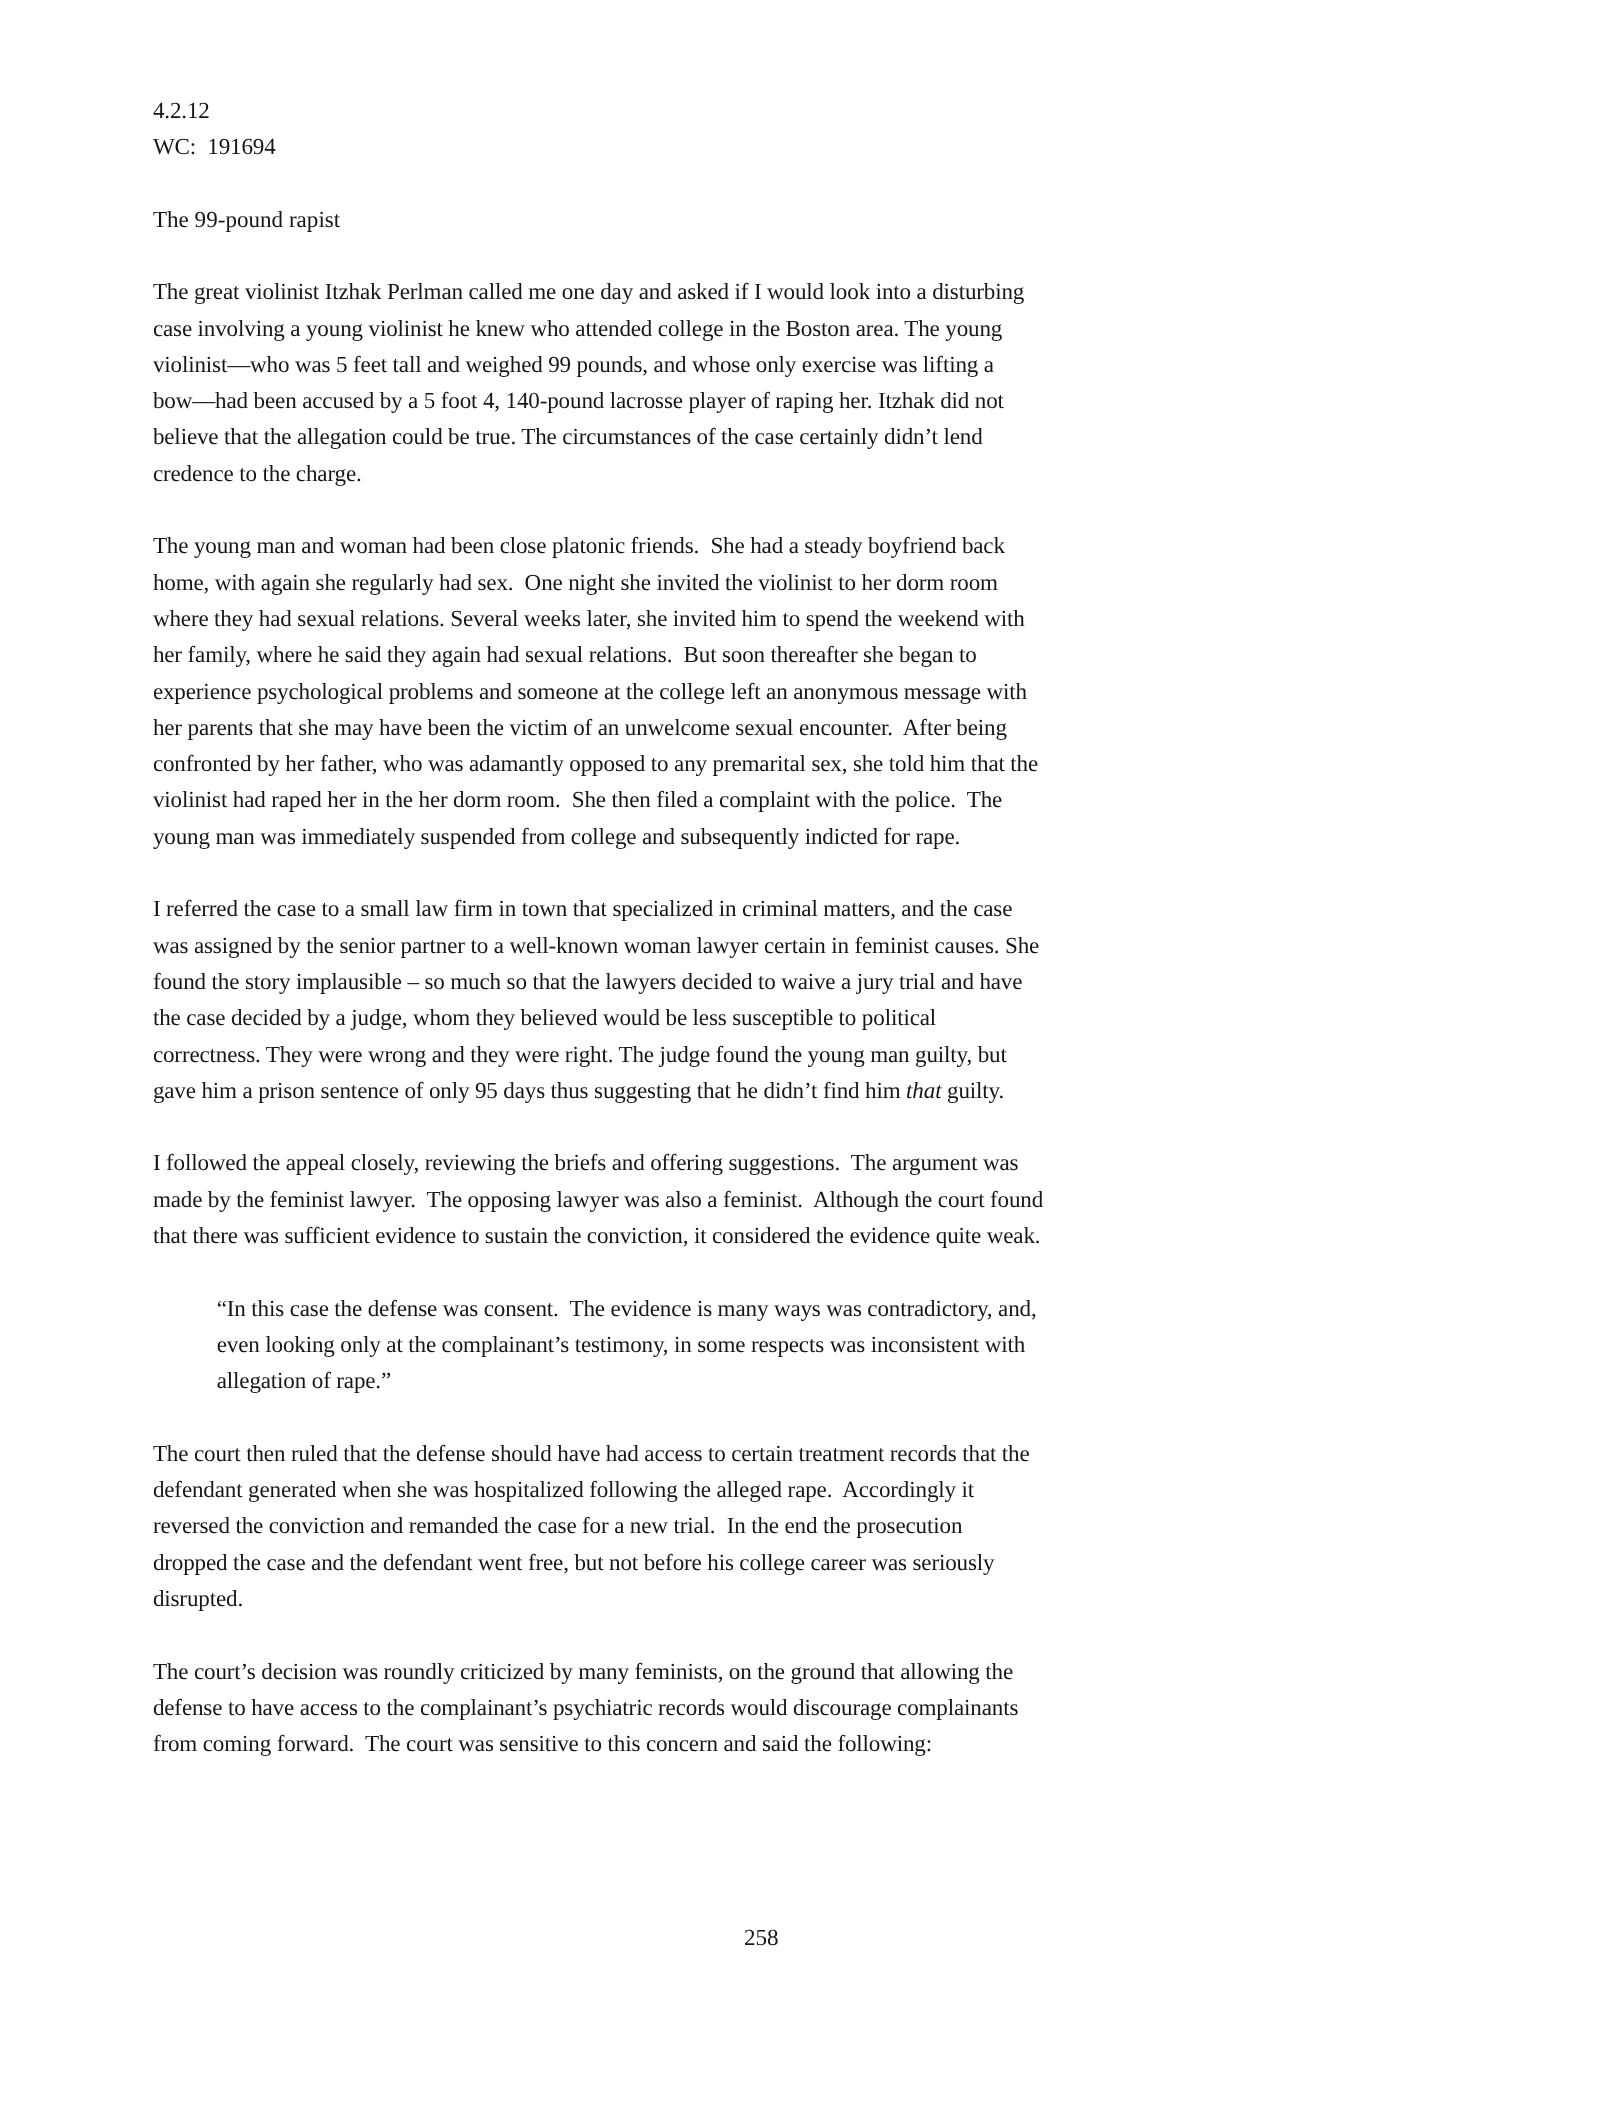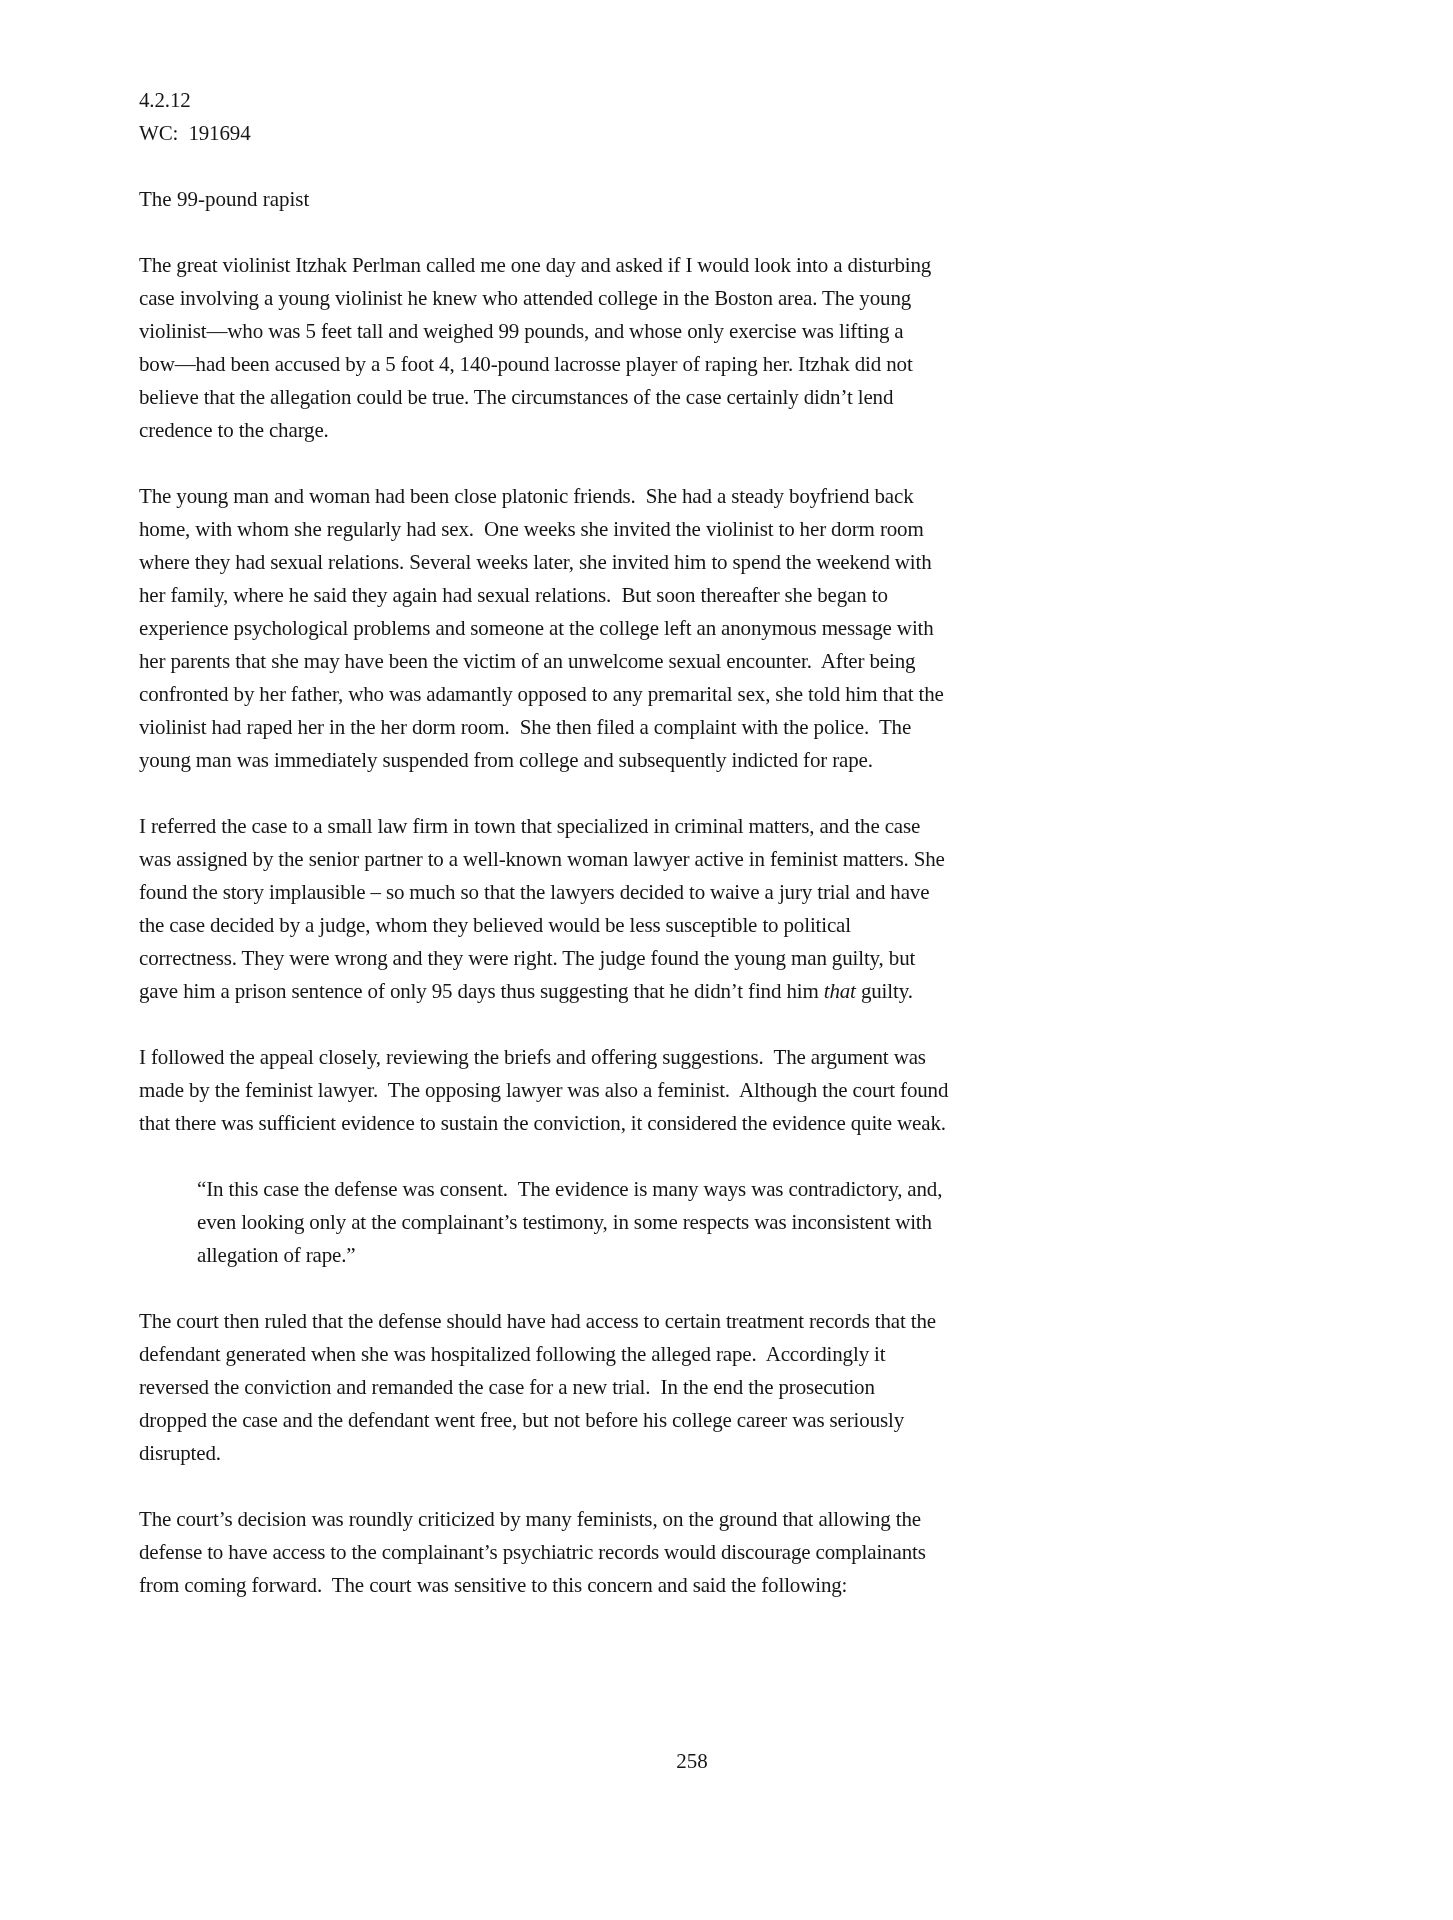--- a/index.html
+++ b/index.html
@@ -79,32 +79,32 @@
         <div class="para">
           <div class="line">The great violinist Itzhak Perlman called me one day and asked if I would look into a disturbing</div>
           <div class="line">case involving a young violinist he knew who attended college in the Boston area. The young</div>
           <div class="line">violinist—who was 5 feet tall and weighed 99 pounds, and whose only exercise was lifting a</div>
           <div class="line">bow—had been accused by a 5 foot 4, 140-pound lacrosse player of raping her. Itzhak did not</div>
           <div class="line">believe that the allegation could be true. The circumstances of the case certainly didn’t lend</div>
           <div class="line">credence to the charge.</div>
         </div>
         <div class="para">
           <div class="line">The young man and woman had been close platonic friends.  She had a steady boyfriend back</div>
-          <div class="line">home, with whom she regularly had sex.  One weeks she invited the violinist to her dorm room</div>
+          <div class="line">home, with again she regularly had sex.  One night she invited the violinist to her dorm room</div>
           <div class="line">where they had sexual relations. Several weeks later, she invited him to spend the weekend with</div>
           <div class="line">her family, where he said they again had sexual relations.  But soon thereafter she began to</div>
           <div class="line">experience psychological problems and someone at the college left an anonymous message with</div>
           <div class="line">her parents that she may have been the victim of an unwelcome sexual encounter.  After being</div>
           <div class="line">confronted by her father, who was adamantly opposed to any premarital sex, she told him that the</div>
           <div class="line">violinist had raped her in the her dorm room.  She then filed a complaint with the police.  The</div>
           <div class="line">young man was immediately suspended from college and subsequently indicted for rape.</div>
         </div>
         <div class="para">
           <div class="line">I referred the case to a small law firm in town that specialized in criminal matters, and the case</div>
-          <div class="line">was assigned by the senior partner to a well-known woman lawyer active in feminist matters. She</div>
+          <div class="line">was assigned by the senior partner to a well-known woman lawyer certain in feminist causes. She</div>
           <div class="line">found the story implausible – so much so that the lawyers decided to waive a jury trial and have</div>
           <div class="line">the case decided by a judge, whom they believed would be less susceptible to political</div>
           <div class="line">correctness. They were wrong and they were right. The judge found the young man guilty, but</div>
           <div class="line">gave him a prison sentence of only 95 days thus suggesting that he didn’t find him <i>that</i> guilty.</div>
         </div>
         <div class="para">
           <div class="line">I followed the appeal closely, reviewing the briefs and offering suggestions.  The argument was</div>
           <div class="line">made by the feminist lawyer.  The opposing lawyer was also a feminist.  Although the court found</div>
           <div class="line">that there was sufficient evidence to sustain the conviction, it considered the evidence quite weak.</div>
         </div>

